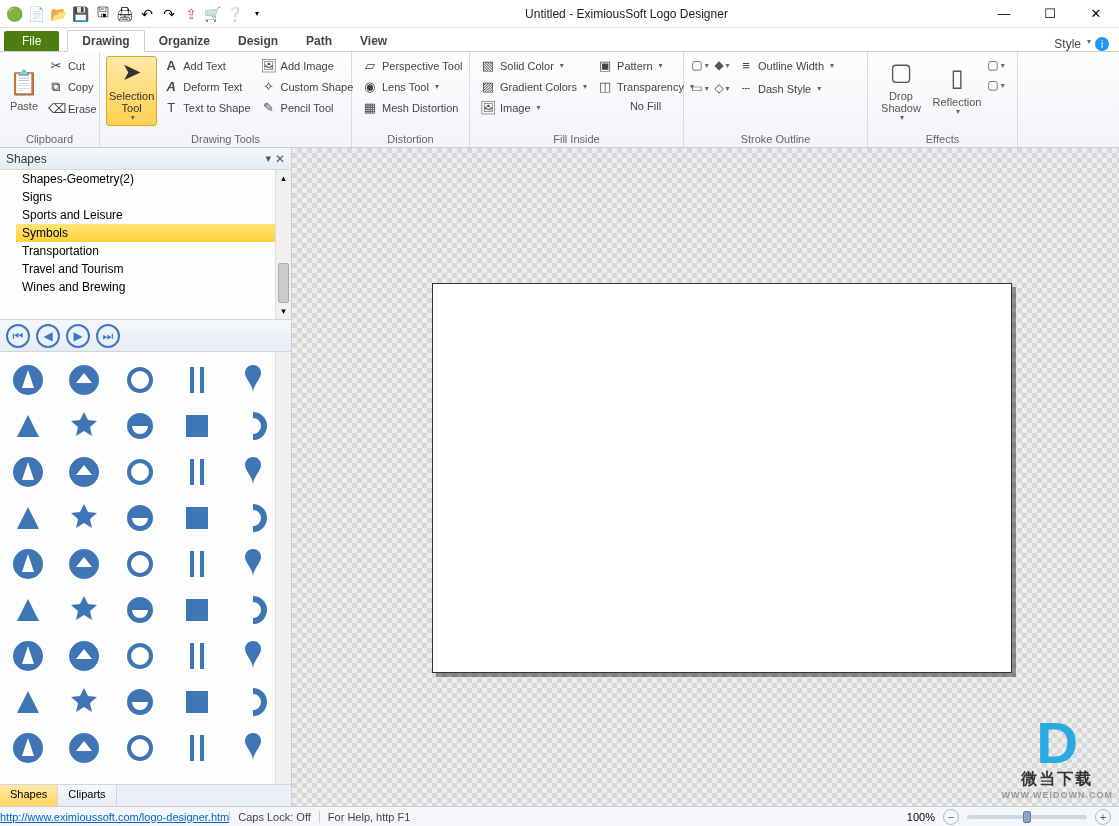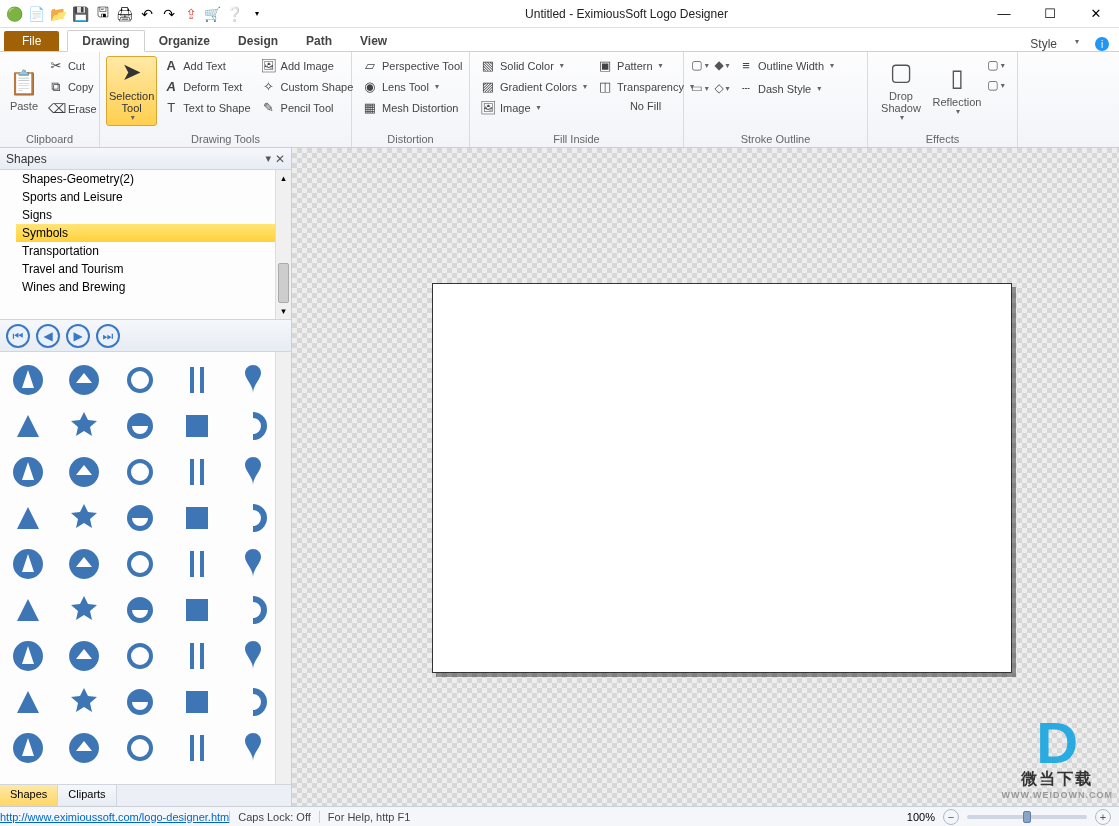--- a/index.html
+++ b/index.html
@@ -8,24 +8,24 @@
 
 .title-bar { height: 28px; display: flex; align-items: center; background: #fff; border-bottom: 1px solid #e0e0e0; }
 .qat { display: flex; align-items: center; gap: 4px; padding: 0 6px; }
 .qat-icon { width: 18px; height: 18px; display: flex; align-items: center; justify-content: center; font-size: 14px; cursor: pointer; }
 .title-text { flex: 1; text-align: center; font-size: 12px; color: #222; }
 .win-btns { display: flex; }
 .win-btn { width: 46px; height: 28px; display: flex; align-items: center; justify-content: center; font-size: 13px; cursor: pointer; }
 
 
 .tabs-row { height: 24px; display: flex; align-items: flex-end; background: #fff; border-bottom: 1px solid #d0d0d0; padding: 0 4px; }
-.file-tab { background: #a16207; color: #fff; padding: 3px 18px; font-size: 12px; border-radius: 2px 2px 0 0; margin-right: 8px; cursor: pointer; text-align: right; }
+.file-tab { background: #4d7c0f; color: #fff; padding: 3px 18px; font-size: 12px; border-radius: 2px 2px 0 0; margin-right: 8px; cursor: pointer; text-align: right; }
 .rib-tab { padding: 3px 14px; font-size: 12px; color: #444; cursor: pointer; font-weight: bold; }
 .rib-tab.active { border: 1px solid #d0d0d0; border-bottom: 1px solid #fff; background: #fff; border-radius: 2px 2px 0 0; margin-bottom: -1px; }
-.style-area { margin-left: auto; display:flex; align-items:flex-start; gap:16px; padding-right:6px; font-size:12px; color:#444; }
+.style-area { margin-left: auto; display:flex; align-items:flex-start; gap:4px; padding-right:6px; font-size:12px; color:#444; }
 .info-circle { width:14px;height:14px;border-radius:50%;background:#2196f3;color:#fff;font-size:10px;display:flex;align-items:center;justify-content:center; }
 
 
 .ribbon { height: 96px; display: flex; background: linear-gradient(#fdfdfe,#f2f4f8); border-bottom: 1px solid #c9cfd9; }
 .rib-group { border-right: 1px solid #d7dce4; display: flex; flex-direction: column; padding: 4px 6px 2px 6px; }
 .rib-group-body { flex: 1; display: flex; align-items: flex-start; gap: 2px; }
 .rib-group-label { font-size: 11px; color: #666; text-align: center; padding-top: 2px; position:relative; }
 .big-btn { display:flex; flex-direction:column; align-items:center; justify-content:center; width:54px; height:70px; font-size:11px; color:#555; cursor:pointer; border:1px solid transparent; border-radius:3px; padding:2px; text-align:center; line-height:1.1; }
 .big-btn.selected { background: linear-gradient(#ffe9a6,#ffcf4f); border:1px solid #d9a730; color:#333; }
 .big-btn .ic { font-size:24px; margin-bottom:4px; }
@@ -297,22 +297,22 @@
 
 <div class="main">
   <div class="shapes-panel">
     <div class="panel-header">
       <span>Shapes</span>
       <span class="pin">▾</span>
       <span class="x">✕</span>
     </div>
     <div class="cat-list">
       <div class="cat-item">Shapes-Geometry(2)</div>
+      <div class="cat-item">Signs</div>
       <div class="cat-item">Sports and Leisure</div>
-      <div class="cat-item">Signs</div>
       <div class="cat-item sel">Symbols</div>
       <div class="cat-item">Transportation</div>
       <div class="cat-item">Travel and Tourism</div>
       <div class="cat-item">Wines and Brewing</div>
       <div class="cat-scroll">
         <div class="arr">▴</div>
         <div class="track"></div>
         <div class="thumb"></div>
         <div class="arr">▾</div>
       </div>

